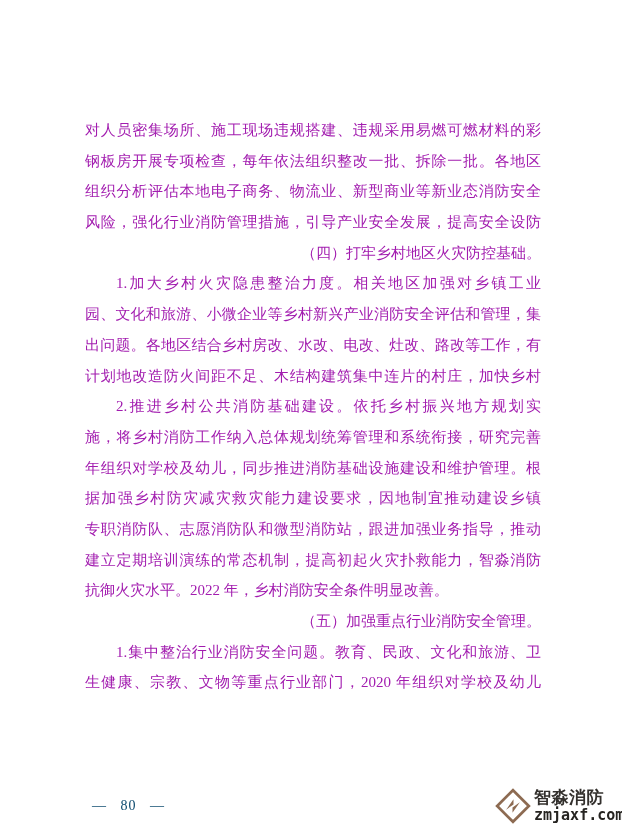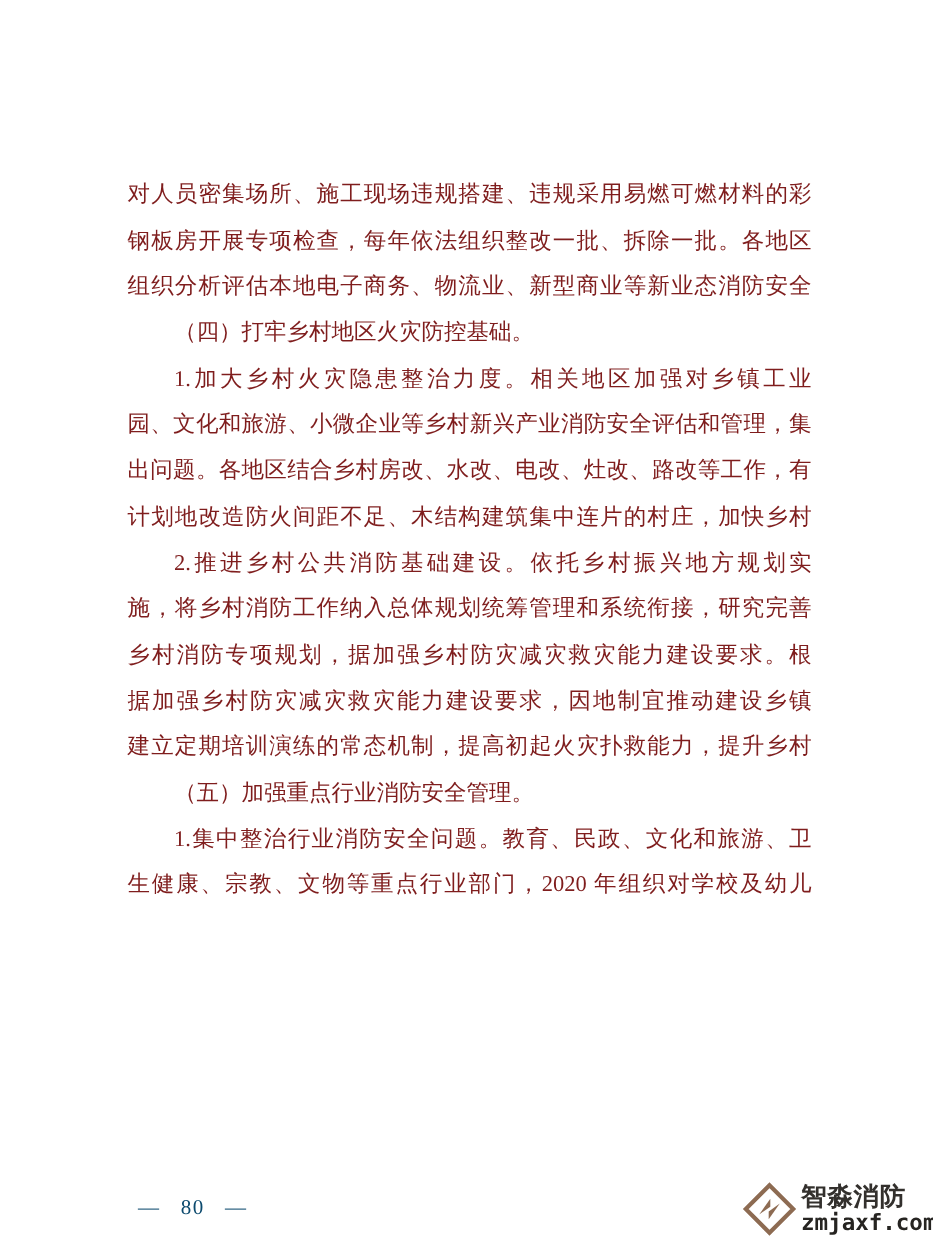--- a/index.html
+++ b/index.html
@@ -13,34 +13,35 @@
     width: 622px;
     height: 834px;
     background: #ffffff;
     overflow: hidden;
   }
   .text-block {
     position: absolute;
     left: 85px;
     top: 115px;
     width: 456px;
-    color: #7f1d1d;
+    color: #a21caf;
     font-size: 15px;
   }
   .ln {
     height: 30.7px;
     line-height: 30.7px;
     white-space: normal;
   }
   .jst {
     text-align: justify;
     text-align-last: justify;
   }
   .ind {
     padding-left: 31px;
+    text-align: right;
   }
   .page-number {
     position: absolute;
     left: 92px;
     top: 798px;
     font-size: 14px;
     color: #0c4a6e;
     letter-spacing: 1px;
     word-spacing: 9px;
   }
@@ -80,30 +81,33 @@
 </style>
 </head>
 <body>
 
 <div class="page">
 
   <div class="text-block">
     <div class="ln jst">对人员密集场所、施工现场违规搭建、违规采用易燃可燃材料的彩</div>
     <div class="ln jst">钢板房开展专项检查，每年依法组织整改一批、拆除一批。各地区</div>
     <div class="ln jst">组织分析评估本地电子商务、物流业、新型商业等新业态消防安全</div>
+    <div class="ln jst">风险，强化行业消防管理措施，引导产业安全发展，提高安全设防</div>
     <div class="ln ind">（四）打牢乡村地区火灾防控基础。</div>
     <div class="ln ind jst">1.加大乡村火灾隐患整治力度。相关地区加强对乡镇工业</div>
     <div class="ln jst">园、文化和旅游、小微企业等乡村新兴产业消防安全评估和管理，集</div>
     <div class="ln jst">出问题。各地区结合乡村房改、水改、电改、灶改、路改等工作，有</div>
     <div class="ln jst">计划地改造防火间距不足、木结构建筑集中连片的村庄，加快乡村</div>
     <div class="ln ind jst">2.推进乡村公共消防基础建设。依托乡村振兴地方规划实</div>
     <div class="ln jst">施，将乡村消防工作纳入总体规划统筹管理和系统衔接，研究完善</div>
-    <div class="ln jst">乡村消防专项规划，据加强乡村防灾减灾救灾能力建设要求。根</div>
+    <div class="ln jst">年组织对学校及幼儿，同步推进消防基础设施建设和维护管理。根</div>
     <div class="ln jst">据加强乡村防灾减灾救灾能力建设要求，因地制宜推动建设乡镇</div>
-    <div class="ln jst">建立定期培训演练的常态机制，提高初起火灾扑救能力，提升乡村</div>
+    <div class="ln jst">专职消防队、志愿消防队和微型消防站，跟进加强业务指导，推动</div>
+    <div class="ln jst">建立定期培训演练的常态机制，提高初起火灾扑救能力，智淼消防</div>
+    <div class="ln">抗御火灾水平。2022 年，乡村消防安全条件明显改善。</div>
     <div class="ln ind">（五）加强重点行业消防安全管理。</div>
     <div class="ln ind jst">1.集中整治行业消防安全问题。教育、民政、文化和旅游、卫</div>
     <div class="ln jst">生健康、宗教、文物等重点行业部门，2020 年组织对学校及幼儿</div>
   </div>
 
   <div class="page-number">— 80 —</div>
 
   <div class="watermark">
     <span class="wm-logo">
       <svg viewBox="0 0 36 36" width="38" height="38" xmlns="http://www.w3.org/2000/svg">

